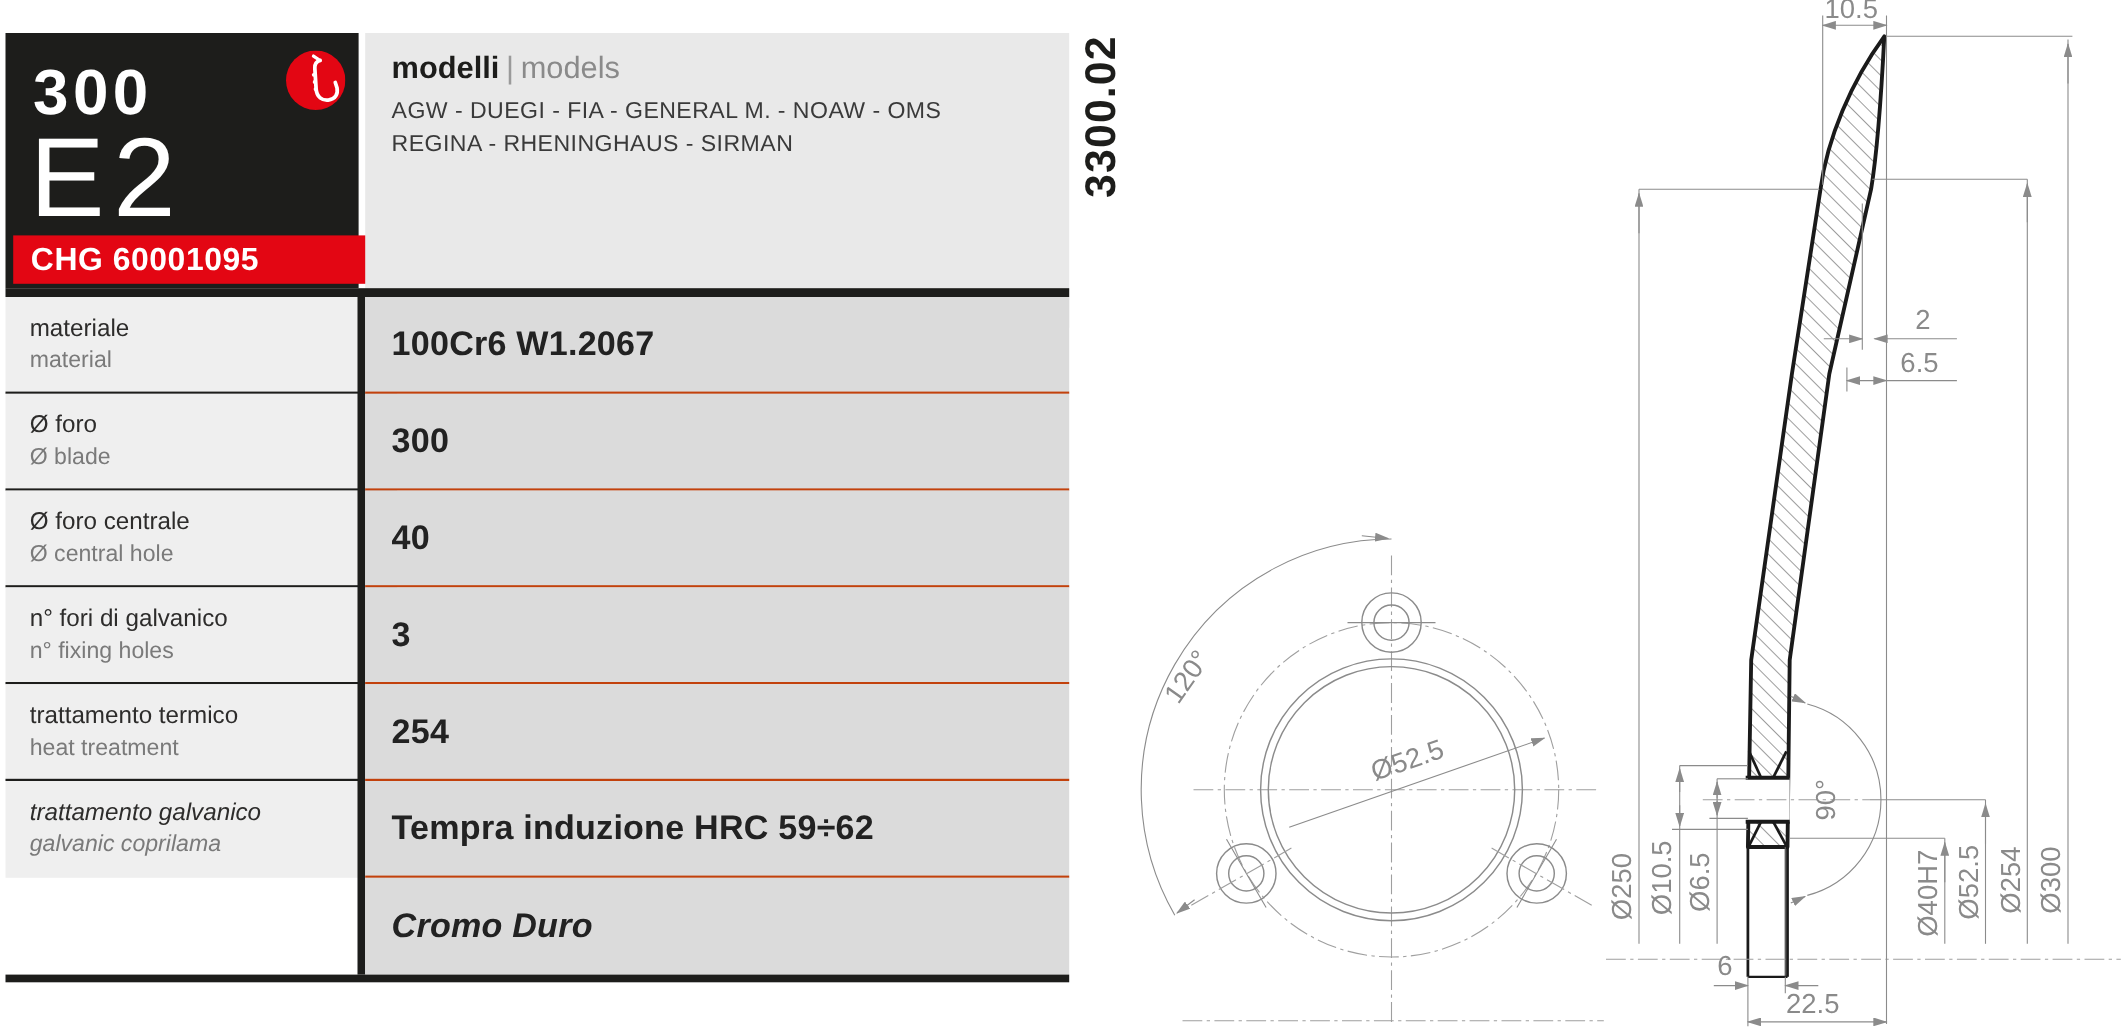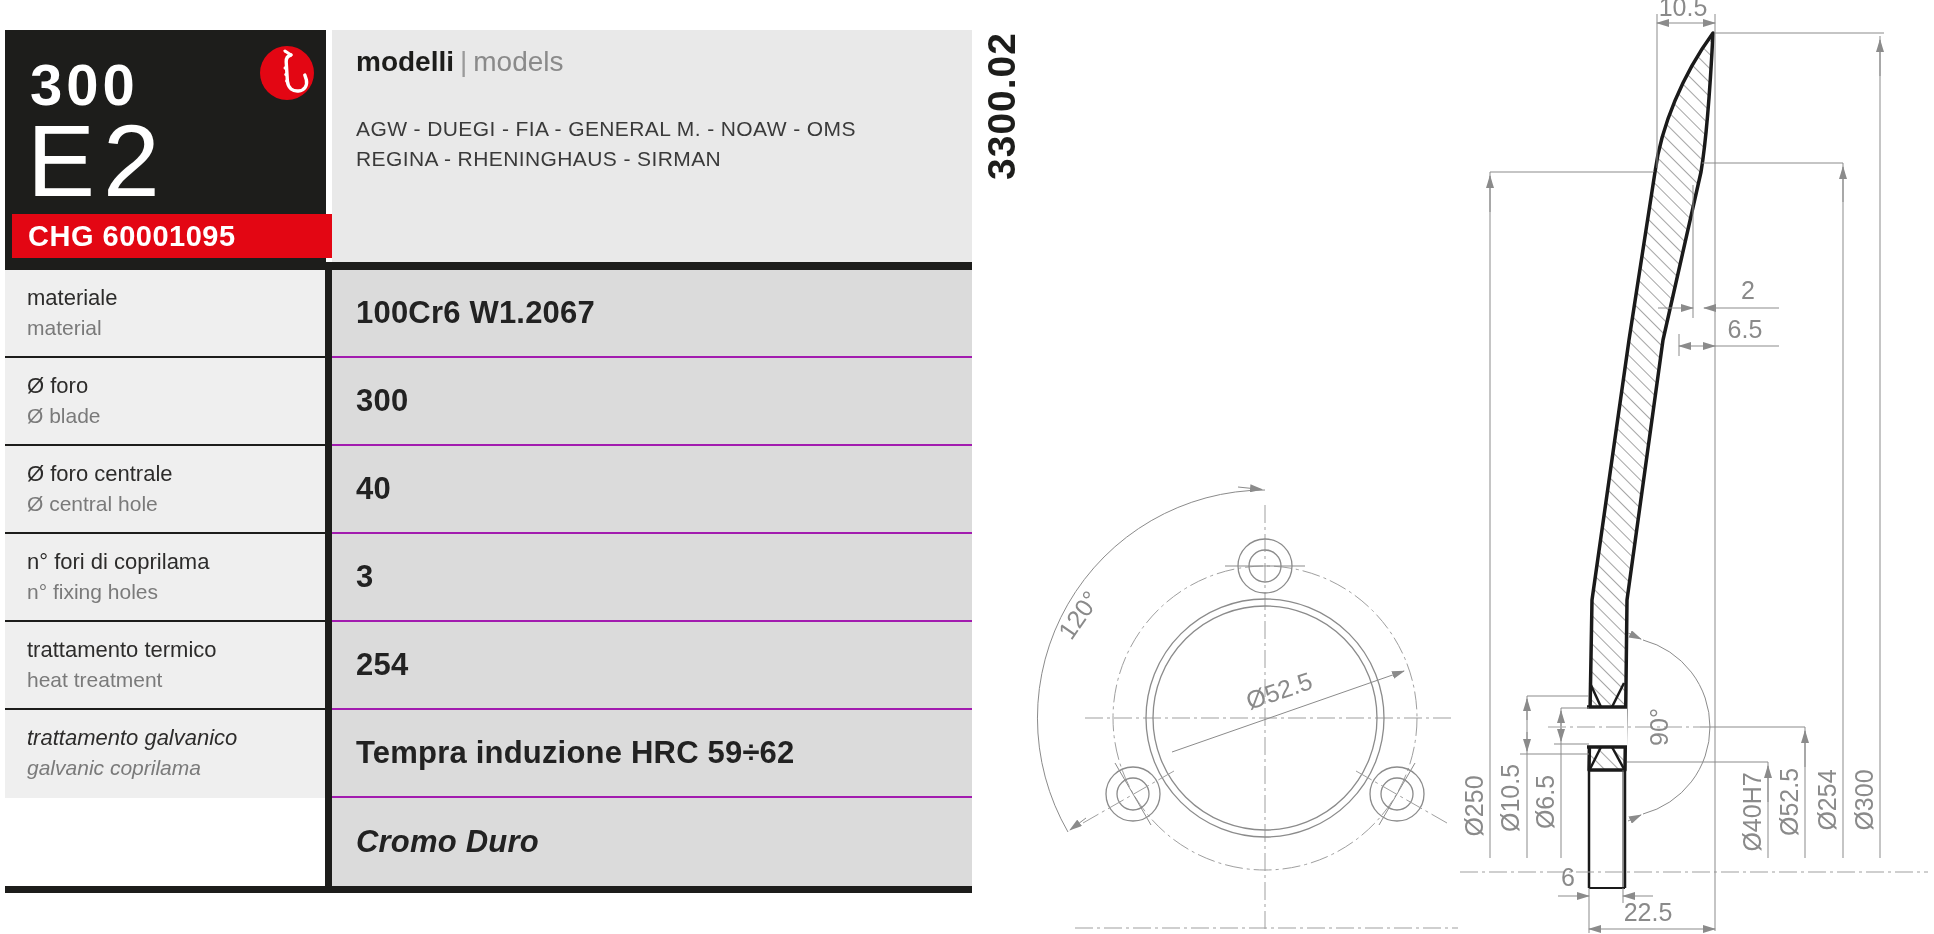--- a/index.html
+++ b/index.html
@@ -10,30 +10,30 @@
   .hdr-size{position:absolute;left:25px;top:26px;color:#fff;font-size:58px;font-weight:bold;letter-spacing:4px;line-height:1;}
   .hdr-code{position:absolute;left:22px;top:80px;color:#fff;font-size:102px;font-weight:normal;letter-spacing:8px;line-height:1;}
   .logo{position:absolute;left:255px;top:16px;width:54px;height:54px;}
   .chg-bar{position:absolute;left:12px;top:214px;width:350px;height:44px;background:#e30613;
            display:flex;align-items:center;}
   .chg-bar span{color:#fff;font-weight:bold;font-size:29px;padding-left:16px;letter-spacing:0.5px;}
   .panel-models{position:absolute;left:332px;top:30px;width:640px;height:268px;background:#e9e9e9;box-sizing:border-box;padding:16px 0 0 24px;}
   .models-title{font-size:28px;color:#1d1d1b;}
   .models-title .sep{color:#9a9a9a;font-weight:normal;padding:0 6px;}
   .models-title .en{color:#8a8a8a;font-weight:normal;}
-  .models-list{margin-top:36px;font-size:21px;color:#3a3a3a;line-height:30px;letter-spacing:0.4px;width:580px;}
+  .models-list{margin-top:8px;font-size:21px;color:#3a3a3a;line-height:30px;letter-spacing:0.4px;width:580px;}
   
   .bar-top{position:absolute;left:5px;top:262px;width:967px;height:8px;background:#1d1d1b;}
   .bar-bottom{position:absolute;left:5px;top:886px;width:967px;height:7px;background:#1d1d1b;}
   .divider-v{position:absolute;left:325px;top:270px;width:7px;height:616px;background:#1d1d1b;}
   .col-labels{position:absolute;left:5px;top:270px;width:356px;height:616px;}
   .col-values{position:absolute;left:332px;top:270px;width:640px;height:616px;}
   .lcell{box-sizing:border-box;height:88px;background:#efefef;border-bottom:2px solid #1d1d1b;
          padding:13px 0 0 22px;}
-  .vcell{box-sizing:border-box;height:88px;background:#dbdbdb;border-bottom:2px solid #a21caf;
+  .vcell{box-sizing:border-box;height:88px;background:#dbdbdb;border-bottom:2px solid #c2410c;
          display:flex;align-items:center;padding-left:24px;}
   .lcell:last-child,.vcell:last-child{border-bottom:none;font-style:italic;}
   .lab-it{display:block;font-size:22px;color:#2d2c2b;line-height:30px;}
   .lab-en{display:block;font-size:21px;color:#7a7a7a;line-height:29px;}
   .val{font-size:31px;font-weight:bold;color:#222;letter-spacing:0.2px;}
   
   .sheet-number{position:absolute;left:980px;top:180px;transform-origin:0 0;transform:rotate(-90deg);
                 font-size:39px;font-weight:bold;color:#1d1d1b;letter-spacing:1px;white-space:nowrap;}
   
   .drawing{position:absolute;left:1030px;top:0;width:904px;height:934px;}
@@ -84,21 +84,21 @@
       </div>
     <div class="lcell">
         <span class="lab-it">Ø foro</span>
         <span class="lab-en">Ø blade</span>
       </div>
     <div class="lcell">
         <span class="lab-it">Ø foro centrale</span>
         <span class="lab-en">Ø central hole</span>
       </div>
     <div class="lcell">
-        <span class="lab-it">n° fori di coprilama</span>
+        <span class="lab-it">n° fori di galvanico</span>
         <span class="lab-en">n° fixing holes</span>
       </div>
     <div class="lcell">
         <span class="lab-it">trattamento termico</span>
         <span class="lab-en">heat treatment</span>
       </div>
     <div class="lcell">
         <span class="lab-it">trattamento galvanico</span>
         <span class="lab-en">galvanic coprilama</span>
       </div>

